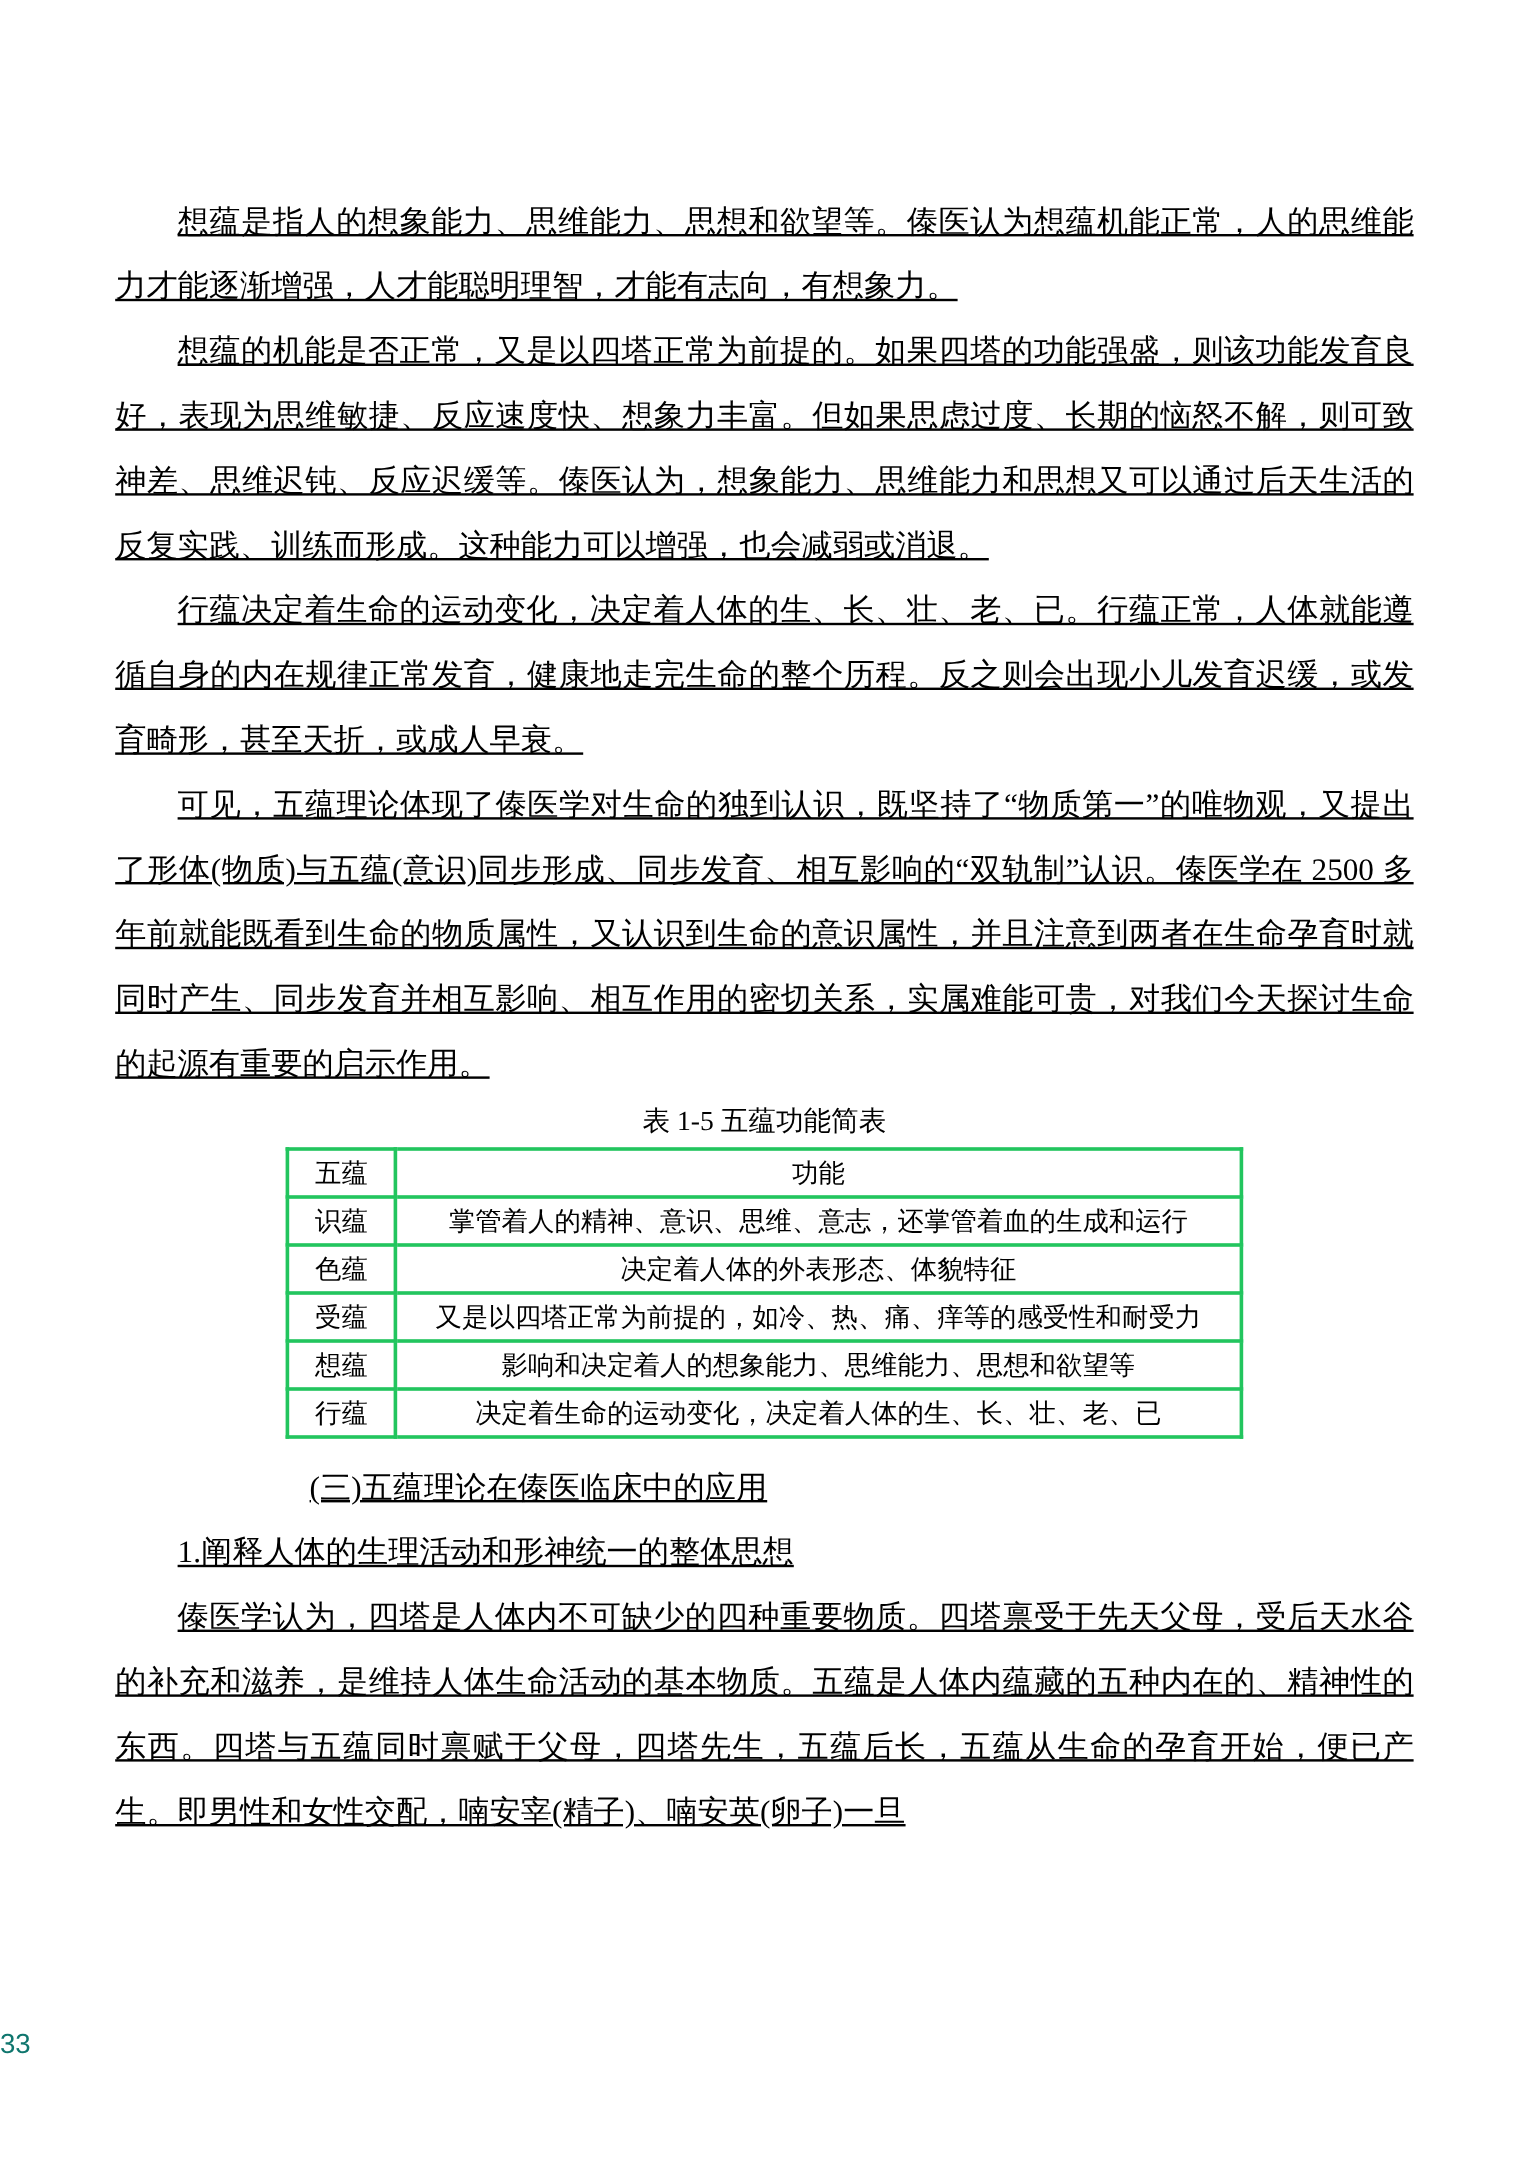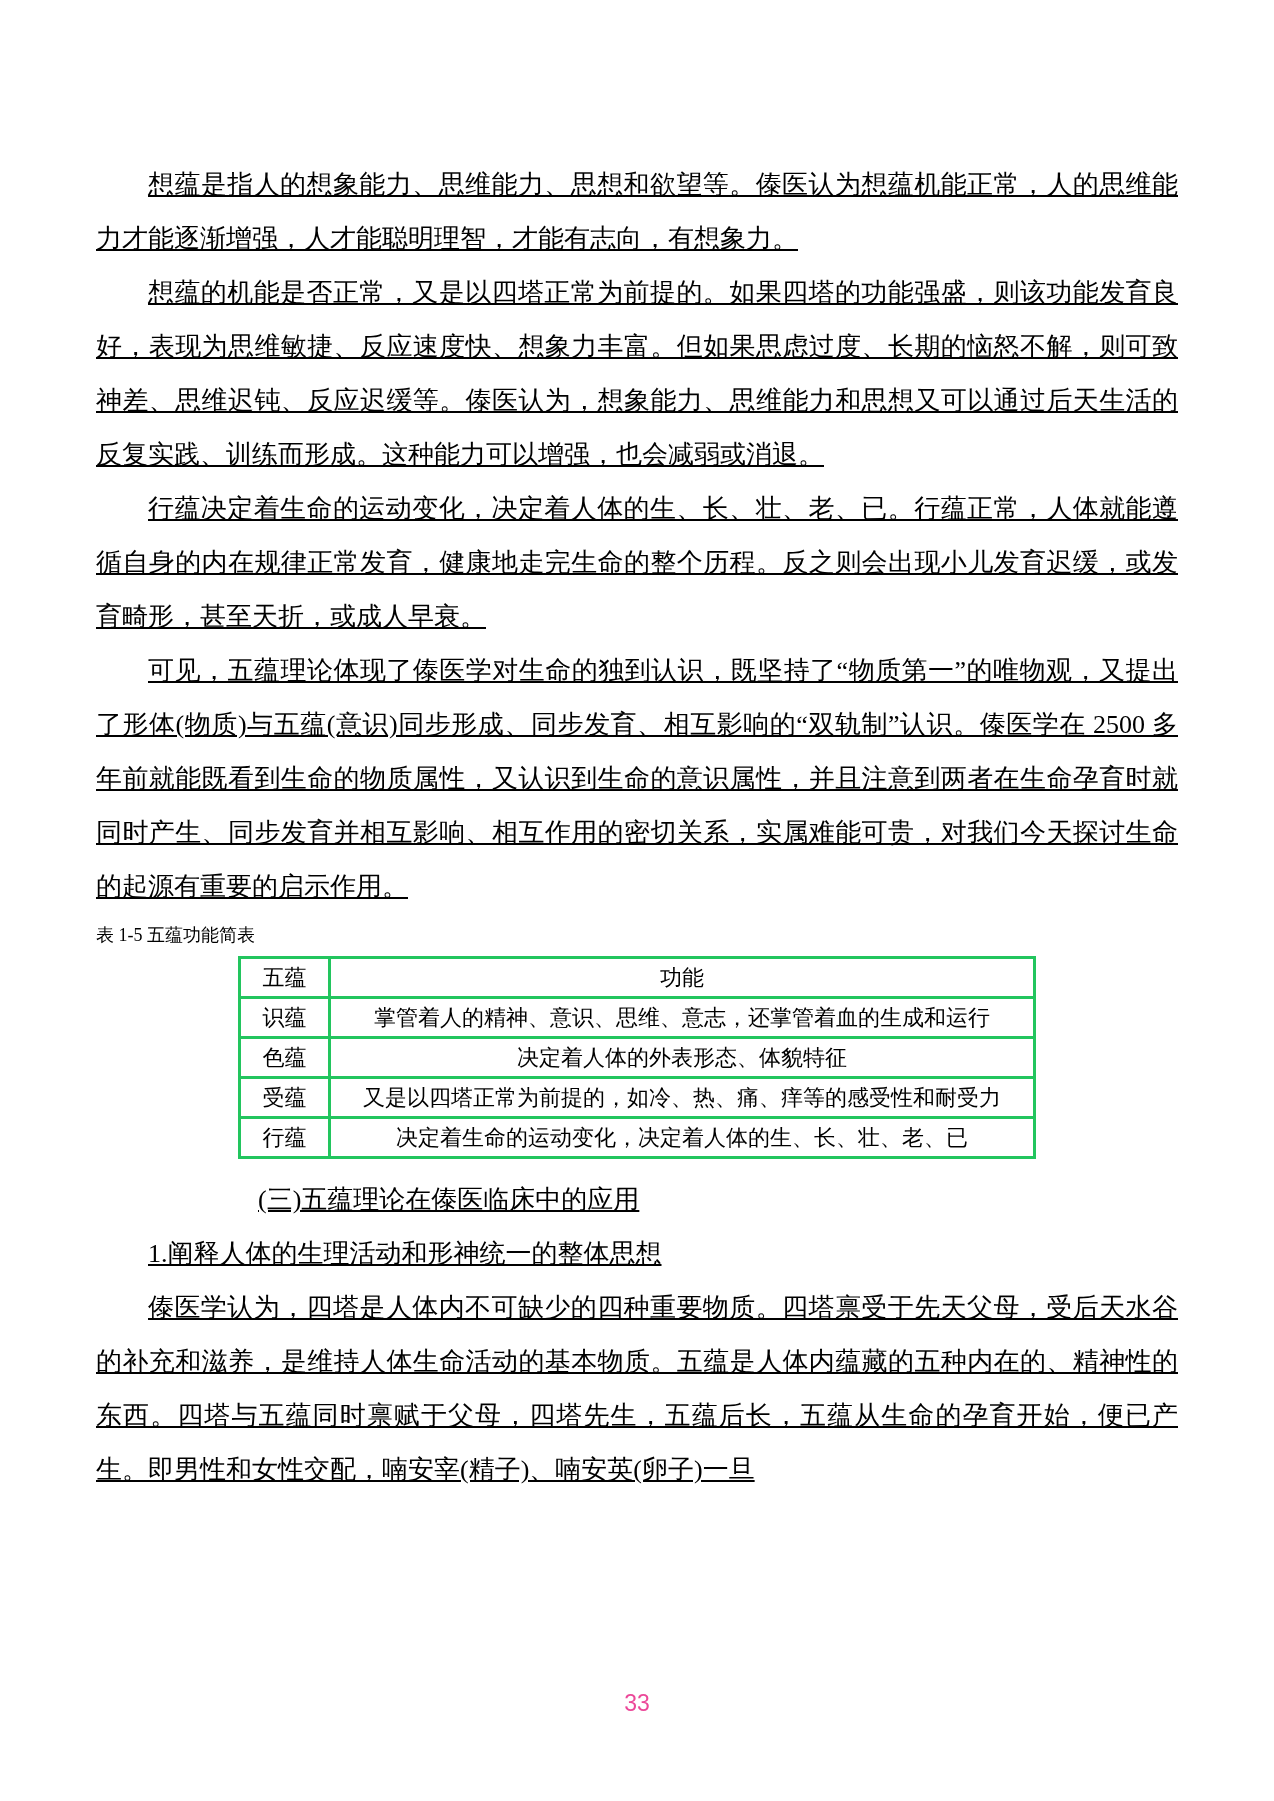--- a/index.html
+++ b/index.html
@@ -20,23 +20,23 @@
     width: 1082px;
     font-size: 26px;
     line-height: 54px;
     text-align: justify;
   }
   .para { text-indent: 2em; text-decoration: underline; }
   .heading-numbered { text-indent: 2em; }
   .section-heading { text-indent: 162px; margin-top: 14px; }
   .sub-heading { text-indent: 2em; }
   .table-caption {
-    text-align: left;
+    text-align: center;
     text-indent: 0;
-    font-size: 18px;
+    font-size: 23px;
     line-height: 42px;
   }
   table.wuyun-table {
     width: 798px;
     margin: 0 auto;
     border-collapse: collapse;
     table-layout: fixed;
     font-size: 22px;
     line-height: 28px;
     text-align: center;
@@ -49,24 +49,23 @@
     font-weight: normal;
     vertical-align: middle;
     text-align: center;
   }
   table.wuyun-table col.c-name { width: 90px; }
   .page-number {
     position: absolute;
     top: 1690px;
     left: 0;
     width: 100%;
-    text-align: center;
     font-size: 23px;
     font-family: "Liberation Sans", "DejaVu Sans", sans-serif;
-    color: #ec4899;
+    color: #0f766e;
   }
 </style>
 </head>
 <body>
 
 <div class="page">
   <div class="content">
     <p class="para">想蕴是指人的想象能力、思维能力、思想和欲望等。傣医认为想蕴机能正常，人的思维能力才能逐渐增强，人才能聪明理智，才能有志向，有想象力。</p>
     <p class="para">想蕴的机能是否正常，又是以四塔正常为前提的。如果四塔的功能强盛，则该功能发育良好，表现为思维敏捷、反应速度快、想象力丰富。但如果思虑过度、长期的恼怒不解，则可致神差、思维迟钝、反应迟缓等。傣医认为，想象能力、思维能力和思想又可以通过后天生活的反复实践、训练而形成。这种能力可以增强，也会减弱或消退。</p>
     <p class="para">行蕴决定着生命的运动变化，决定着人体的生、长、壮、老、已。行蕴正常，人体就能遵循自身的内在规律正常发育，健康地走完生命的整个历程。反之则会出现小儿发育迟缓，或发育畸形，甚至天折，或成人早衰。</p>
@@ -92,20 +91,24 @@
         </tr>
         <tr>
           <td>色蕴</td>
           <td>决定着人体的外表形态、体貌特征</td>
         </tr>
         <tr>
           <td>受蕴</td>
           <td>又是以四塔正常为前提的，如冷、热、痛、痒等的感受性和耐受力</td>
         </tr>
         <tr>
+          <td>想蕴</td>
+          <td>影响和决定着人的想象能力、思维能力、思想和欲望等</td>
+        </tr>
+        <tr>
           <td>行蕴</td>
           <td>决定着生命的运动变化，决定着人体的生、长、壮、老、已</td>
         </tr>
       </tbody>
     </table>
 
     <p class="para section-heading">(三)五蕴理论在傣医临床中的应用</p>
     <p class="para sub-heading">1.阐释人体的生理活动和形神统一的整体思想</p>
     <p class="para">傣医学认为，四塔是人体内不可缺少的四种重要物质。四塔禀受于先天父母，受后天水谷的补充和滋养，是维持人体生命活动的基本物质。五蕴是人体内蕴藏的五种内在的、精神性的东西。四塔与五蕴同时禀赋于父母，四塔先生，五蕴后长，五蕴从生命的孕育开始，便已产生。即男性和女性交配，喃安宰(精子)、喃安英(卵子)一旦</p>
   </div>

